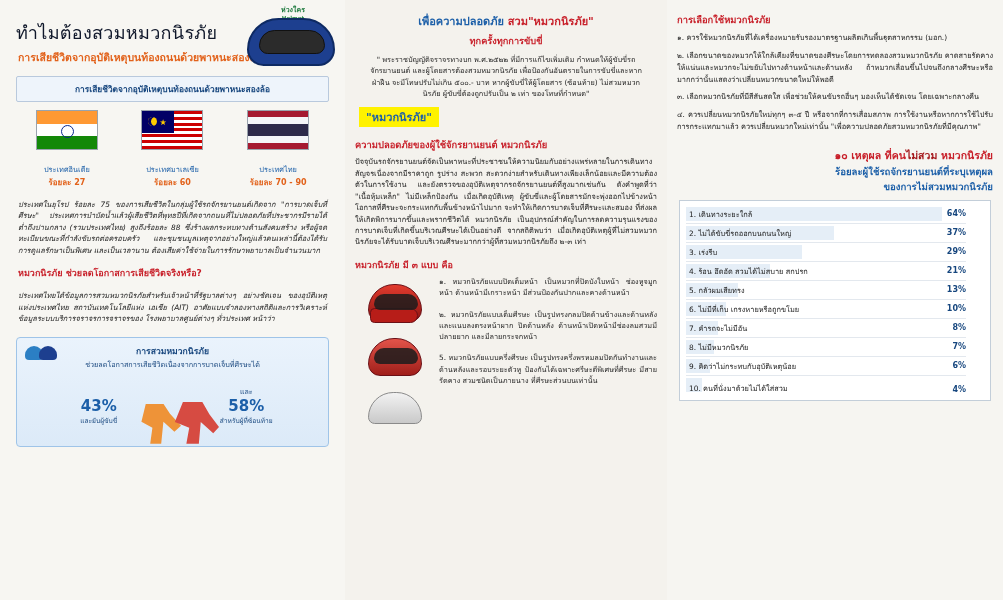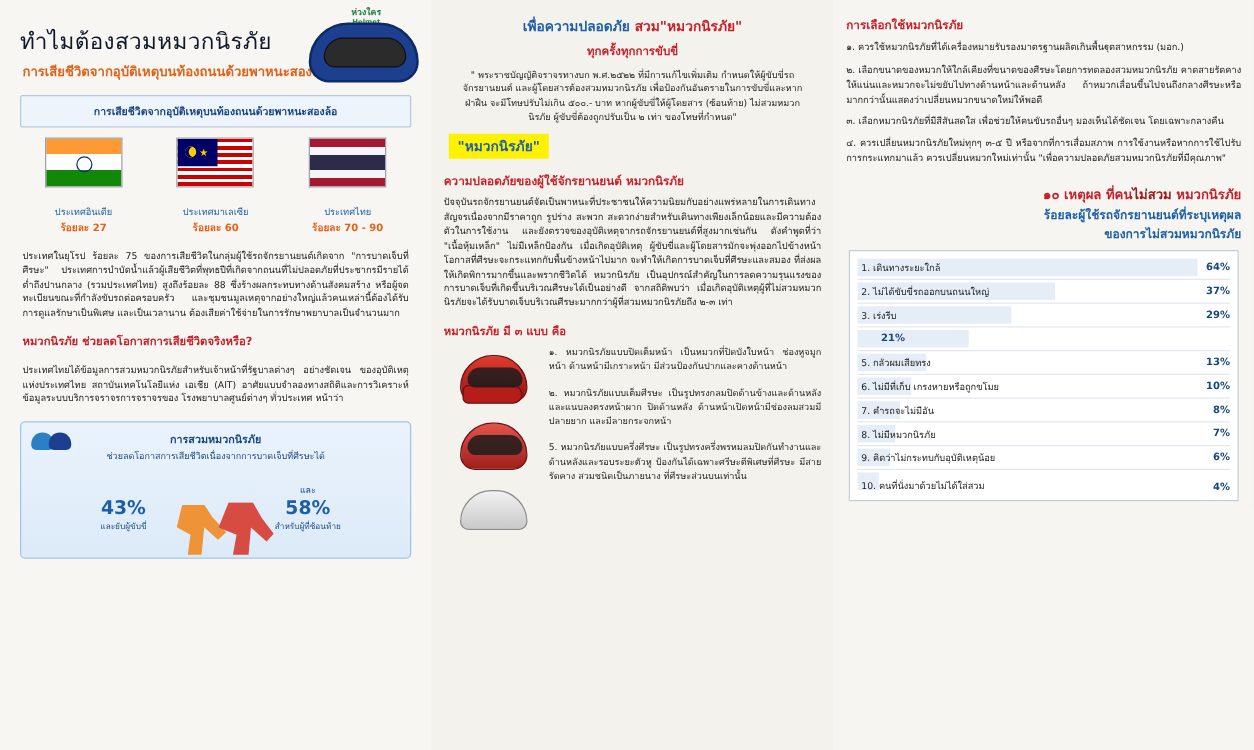--- a/index.html
+++ b/index.html
@@ -75,21 +75,21 @@
   .flag-my .stripes{position:absolute;inset:0;
     background:repeating-linear-gradient(to bottom,#cc0001 0 2.9px,#ffffff 2.9px 5.8px);}
   .flag-my .canton{position:absolute;left:0;top:0;width:32px;height:22px;background:#010066;}
   .flag-my .moon{position:absolute;left:6px;top:6px;width:9px;height:9px;border-radius:50%;
     background:#ffcc00;box-shadow:3px 0 0 0 #010066 inset;}
   .flag-my .star{position:absolute;left:17px;top:8px;color:#ffcc00;font-size:8px;line-height:8px;}
   .flag-th{background:linear-gradient(to bottom,#a51931 0 16.6%,#f4f5f8 16.6% 33.3%,#2d2a4a 33.3% 66.6%,#f4f5f8 66.6% 83.3%,#a51931 83.3% 100%);}
   .flag-cap{font-size:7.4px;color:#1c5fa8;margin-top:13px;}
   .flag-val{font-size:8px;color:#e2621b;font-weight:bold;margin-top:1px;}
 
-  .c1-p{margin:10px 6px 0 6px;}
+  .c1-p{margin:10px 6px 0 6px;font-style:italic;}
   .sec-head-red{font-size:9px;font-weight:bold;color:#c8202a;margin:10px 6px 3px 6px;}
 
   
   .blue-box{
     margin:12px 4px 0 4px;border:1px solid #9fc4e8;border-radius:4px;
     background:linear-gradient(to bottom,#eaf3fc,#dceaf8);
     padding:6px 8px 10px 8px;position:relative;min-height:92px;
   }
   .bb-title{font-size:8.6px;font-weight:bold;color:#17467e;text-align:center;}
   .bb-sub{font-size:7.2px;color:#17467e;text-align:center;margin-top:1px;}
@@ -136,21 +136,21 @@
   .c3-list p{margin:0 0 6px 0;}
   .chart-head{
     text-align:right;margin:14px 0 2px 0;
   }
   .chart-head .l1{font-size:10.5px;font-weight:bold;color:#c8202a;}
   .chart-head .l1 .dkred{color:#a4161a;}
   .chart-head .l2{font-size:9.6px;font-weight:bold;color:#1c5fa8;}
   .chart-head .l3{font-size:9.6px;font-weight:bold;color:#1c5fa8;}
   .chart{
     margin:6px 2px 0 2px;border:1px solid #c3ced9;background:#ffffff;
-    padding:4px 6px 6px 6px;
+    padding:4px 24px 6px 6px;
   }
   .row{
     display:flex;align-items:center;height:18px;border-bottom:1px solid #e3e8ee;
     position:relative;
   }
   .row:last-child{border-bottom:none;align-items:flex-end;}
   .row .bar{
     position:absolute;left:0;top:2px;height:14px;background:#cfe0f0;opacity:.55;z-index:0;
   }
   .row .lbl{position:relative;z-index:1;font-size:7.4px;color:#1b1b1b;flex:1;padding-left:3px;}
@@ -301,20 +301,21 @@
           <div class="lbl thai">2. ไม่ได้ขับขี่รถออกบนถนนใหญ่</div>
           <div class="val">37%</div>
         </div>
         <div class="row">
           <div class="bar" style="width: 41.4286%;"></div>
           <div class="lbl thai">3. เร่งรีบ</div>
           <div class="val">29%</div>
         </div>
         <div class="row">
           <div class="bar" style="width: 30%;"></div>
+          <div class="lbl thai">4. ร้อน อึดอัด สวมได้ไม่สบาย สกปรก</div>
           <div class="val">21%</div>
         </div>
         <div class="row">
           <div class="bar" style="width: 18.5714%;"></div>
           <div class="lbl thai">5. กลัวผมเสียทรง</div>
           <div class="val">13%</div>
         </div>
         <div class="row">
           <div class="bar" style="width: 14.2857%;"></div>
           <div class="lbl thai">6. ไม่มีที่เก็บ เกรงหายหรือถูกขโมย</div>

